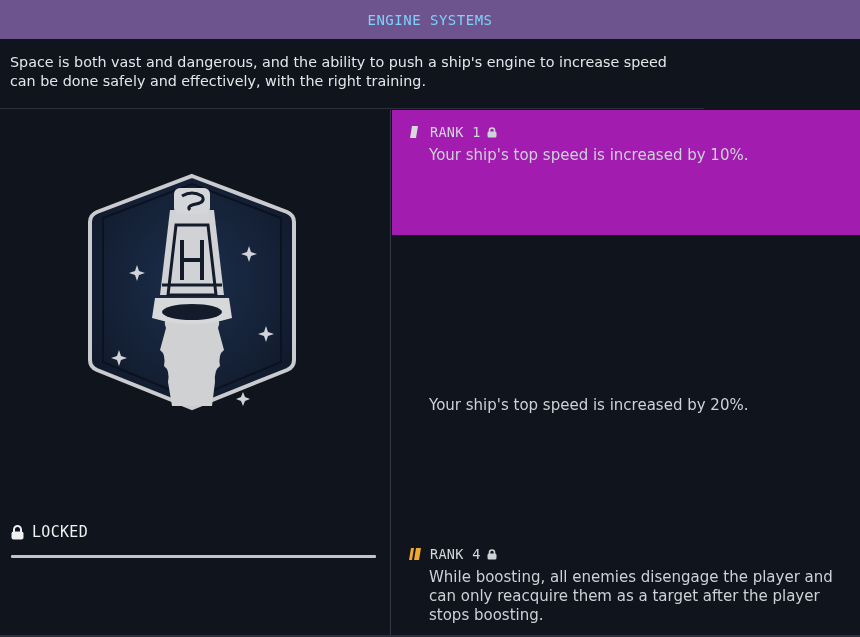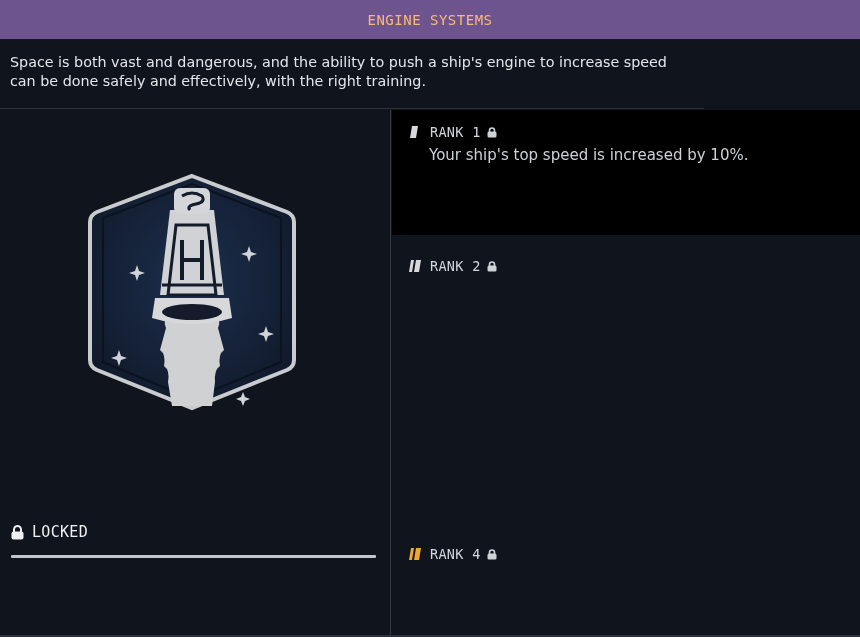--- a/index.html
+++ b/index.html
@@ -6,21 +6,21 @@
     html, body { width: 860px; height: 637px; overflow: hidden; background: #0f141d; }
     body { font-family: "DejaVu Sans", sans-serif; color: #d4d8dd; position: relative; }
 
     .header {
       position: absolute; left: 0; top: 0; width: 860px; height: 39px;
       background: #6e548f;
       display: flex; align-items: center; justify-content: center;
     }
     .header-title {
       font-family: "DejaVu Sans Mono", monospace;
-      font-size: 14px; letter-spacing: 0.5px; color: #fdba74;
+      font-size: 14px; letter-spacing: 0.5px; color: #7dd3fc;
     }
 
     .description {
       position: absolute; left: 0; top: 39px; width: 704px; height: 70px;
       background: #0f141d;
       padding: 14px 10px 0 10px;
       font-size: 14.3px; line-height: 19px; color: #e4e6ea;
       border-bottom: 1px solid #2b323d;
     }
 
@@ -42,21 +42,21 @@
     }
     .progress-bar {
       position: absolute; left: 11px; top: 555px; width: 365px; height: 3px;
       background: #c2c6cc; border-radius: 1px;
     }
 
     .rank {
       position: absolute; left: 392px; width: 468px;
       padding-left: 16px; padding-top: 14px;
     }
-    .rank.active { background: #000000; }
+    .rank.active { background: #a21caf; }
     .rank-head { display: flex; align-items: center; height: 16px; }
     .rank-icon { width: 14px; height: 14px; margin-right: 8px; display: inline-block; }
     .rank-label {
       font-family: "DejaVu Sans Mono", monospace;
       font-size: 13.5px; color: #d4d8dd; letter-spacing: 0.3px; margin-right: 6px;
     }
     .rank-desc {
       margin-left: 21px; margin-top: 6px;
       font-size: 15px; line-height: 19px; color: #cdd2d8; width: 430px;
     }
@@ -128,43 +128,34 @@
     <span class="rank-label">RANK 1</span>
     <svg class="lock" width="10" height="11" viewBox="0 0 10 11">
       <path d="M2.5 5 V3.5 a2.5 2.5 0 0 1 5 0 V5" fill="none" stroke="#cfd3d8" stroke-width="1.6"></path>
       <rect x="0.5" y="4.5" width="9" height="6" rx="1.5" fill="#cfd3d8"></rect>
     </svg>
   </div>
   <div class="rank-desc">Your ship's top speed is increased by 10%.</div>
 </div>
 
 <div class="rank" style="top:244px; height:130px;">
-  <div class="rank-head">
-    <svg class="rank-icon" viewBox="0 0 14 14">
-      <path d="M3 1 L6 1 L4 13 L1 13 Z" fill="#d7d9dc"></path>
-      <path d="M8 1 L13 1 L11 13 L6 13 Z" fill="#d7d9dc"></path>
-    </svg>
-    <span class="rank-label">RANK 2</span>
-    <svg class="lock" width="10" height="11" viewBox="0 0 10 11">
-      <path d="M2.5 5 V3.5 a2.5 2.5 0 0 1 5 0 V5" fill="none" stroke="#cfd3d8" stroke-width="1.6"></path>
-      <rect x="0.5" y="4.5" width="9" height="6" rx="1.5" fill="#cfd3d8"></rect>
-    </svg>
-  </div>
 </div>
 
 <div class="rank" style="top:376px; height:130px;">
+  <div class="rank-desc">Your ship's top speed is increased by 20%.</div>
 </div>
 
 <div class="rank" style="top:532px; height:125px;">
   <div class="rank-head">
     <svg class="rank-icon" viewBox="0 0 14 14">
       <path d="M3 1 L6 1 L4 13 L1 13 Z" fill="#f0a830"></path>
       <path d="M8 1 L13 1 L11 13 L6 13 Z" fill="#f0a830"></path>
     </svg>
     <span class="rank-label">RANK 4</span>
     <svg class="lock" width="10" height="11" viewBox="0 0 10 11">
       <path d="M2.5 5 V3.5 a2.5 2.5 0 0 1 5 0 V5" fill="none" stroke="#cfd3d8" stroke-width="1.6"></path>
       <rect x="0.5" y="4.5" width="9" height="6" rx="1.5" fill="#cfd3d8"></rect>
     </svg>
   </div>
+  <div class="rank-desc">While boosting, all enemies disengage the player and can only reacquire them as a target after the player stops boosting.</div>
 </div>
 
 <div class="bottom-line"></div>
 
 </body></html>

